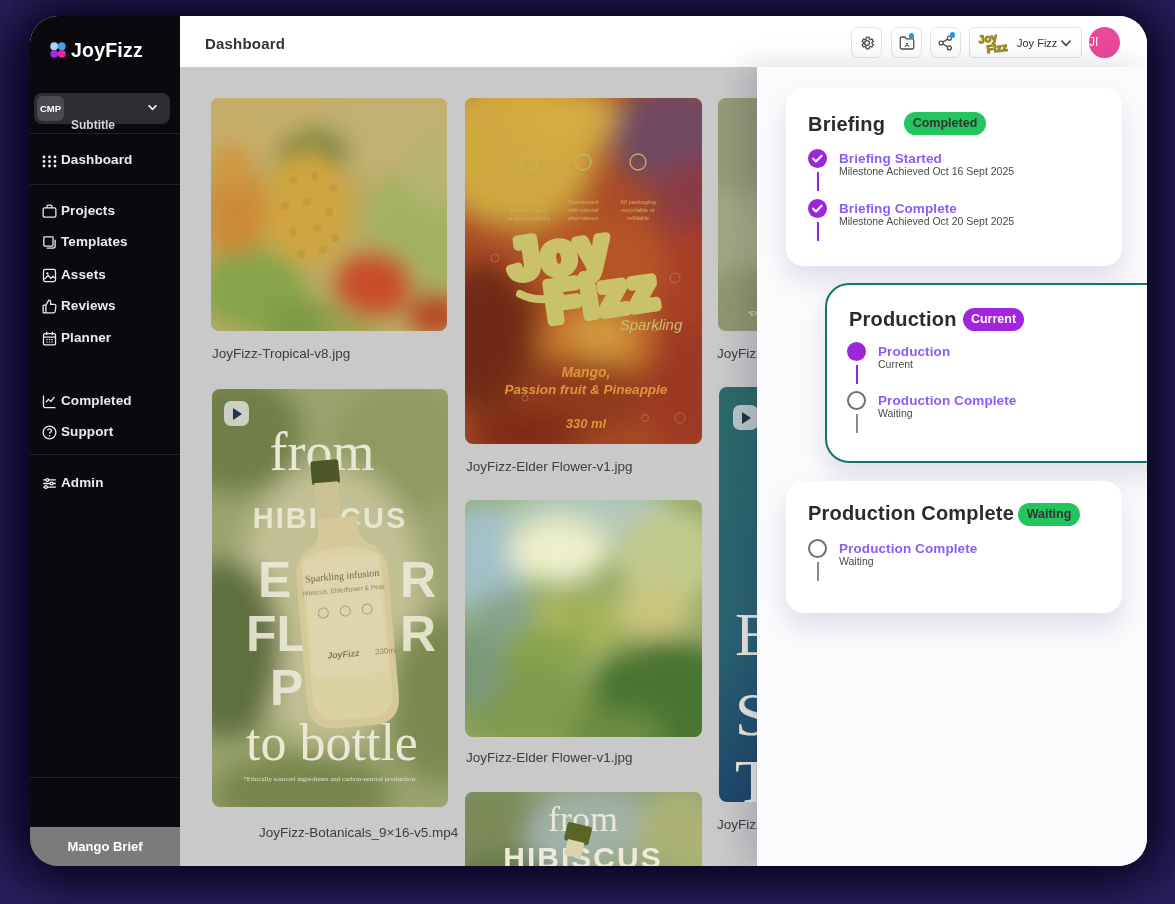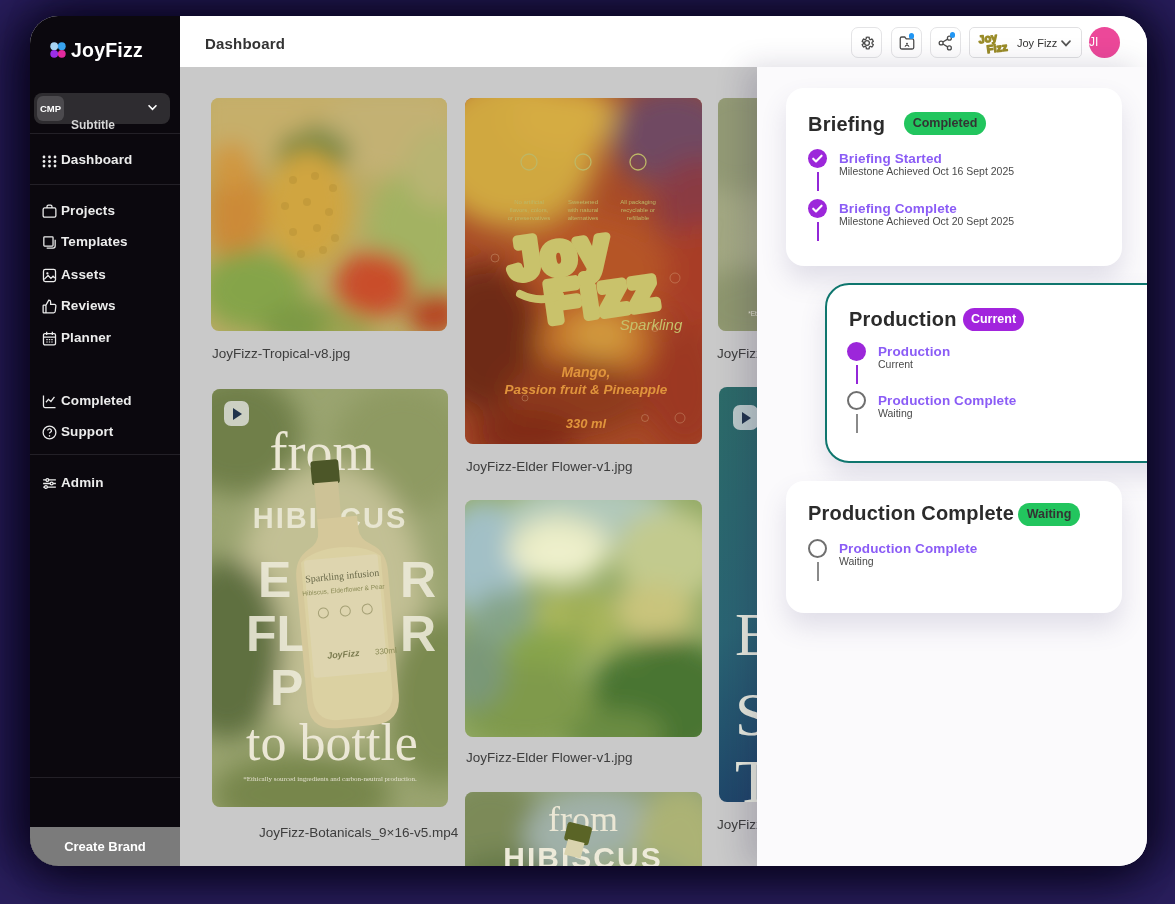--- a/index.html
+++ b/index.html
@@ -142,21 +142,21 @@
     <div class="mitem" style="top:452px">
       <svg width="17" height="17" viewBox="0 0 24 24" fill="none" stroke="#ececec" stroke-width="1.8">
           <path d="M3 7h18M3 12h18M3 17h18"></path>
           <circle cx="9" cy="7" r="2" fill="#0b080e"></circle>
           <circle cx="15" cy="12" r="2" fill="#0b080e"></circle>
           <circle cx="7" cy="17" r="2" fill="#0b080e"></circle>
         </svg>
       <span class="ml">Admin</span>
     </div>
     <div class="sdiv" style="top:761px"></div>
-    <div class="createbrief">Create Brand</div>
+    <div class="createbrief">Mango Brief</div>
   </div>
 
   <div class="topbar">
     <div class="tb-title">Dashboard</div>
     <div class="icobtn" style="left:671px">
       <svg width="18" height="18" viewBox="0 0 24 24" fill="none" stroke="#4c4c4c" stroke-width="1.7">
           <circle cx="12" cy="12" r="3.2"></circle>
           <path d="M19.4 13.5a1.8 1.8 0 0 1 0-3l1-.6a8 8 0 0 0-1.9-3.3l-1 .6a1.8 1.8 0 0 1-2.6-1.5V4.5a8 8 0 0 0-3.8 0v1.2A1.8 1.8 0 0 1 8.5 7.2l-1-.6a8 8 0 0 0-1.9 3.3l1 .6a1.8 1.8 0 0 1 0 3l-1 .6a8 8 0 0 0 1.9 3.3l1-.6a1.8 1.8 0 0 1 2.6 1.5v1.2a8 8 0 0 0 3.8 0v-1.2a1.8 1.8 0 0 1 2.6-1.5l1 .6a8 8 0 0 0 1.9-3.3z"></path>
         </svg>
     </div>

